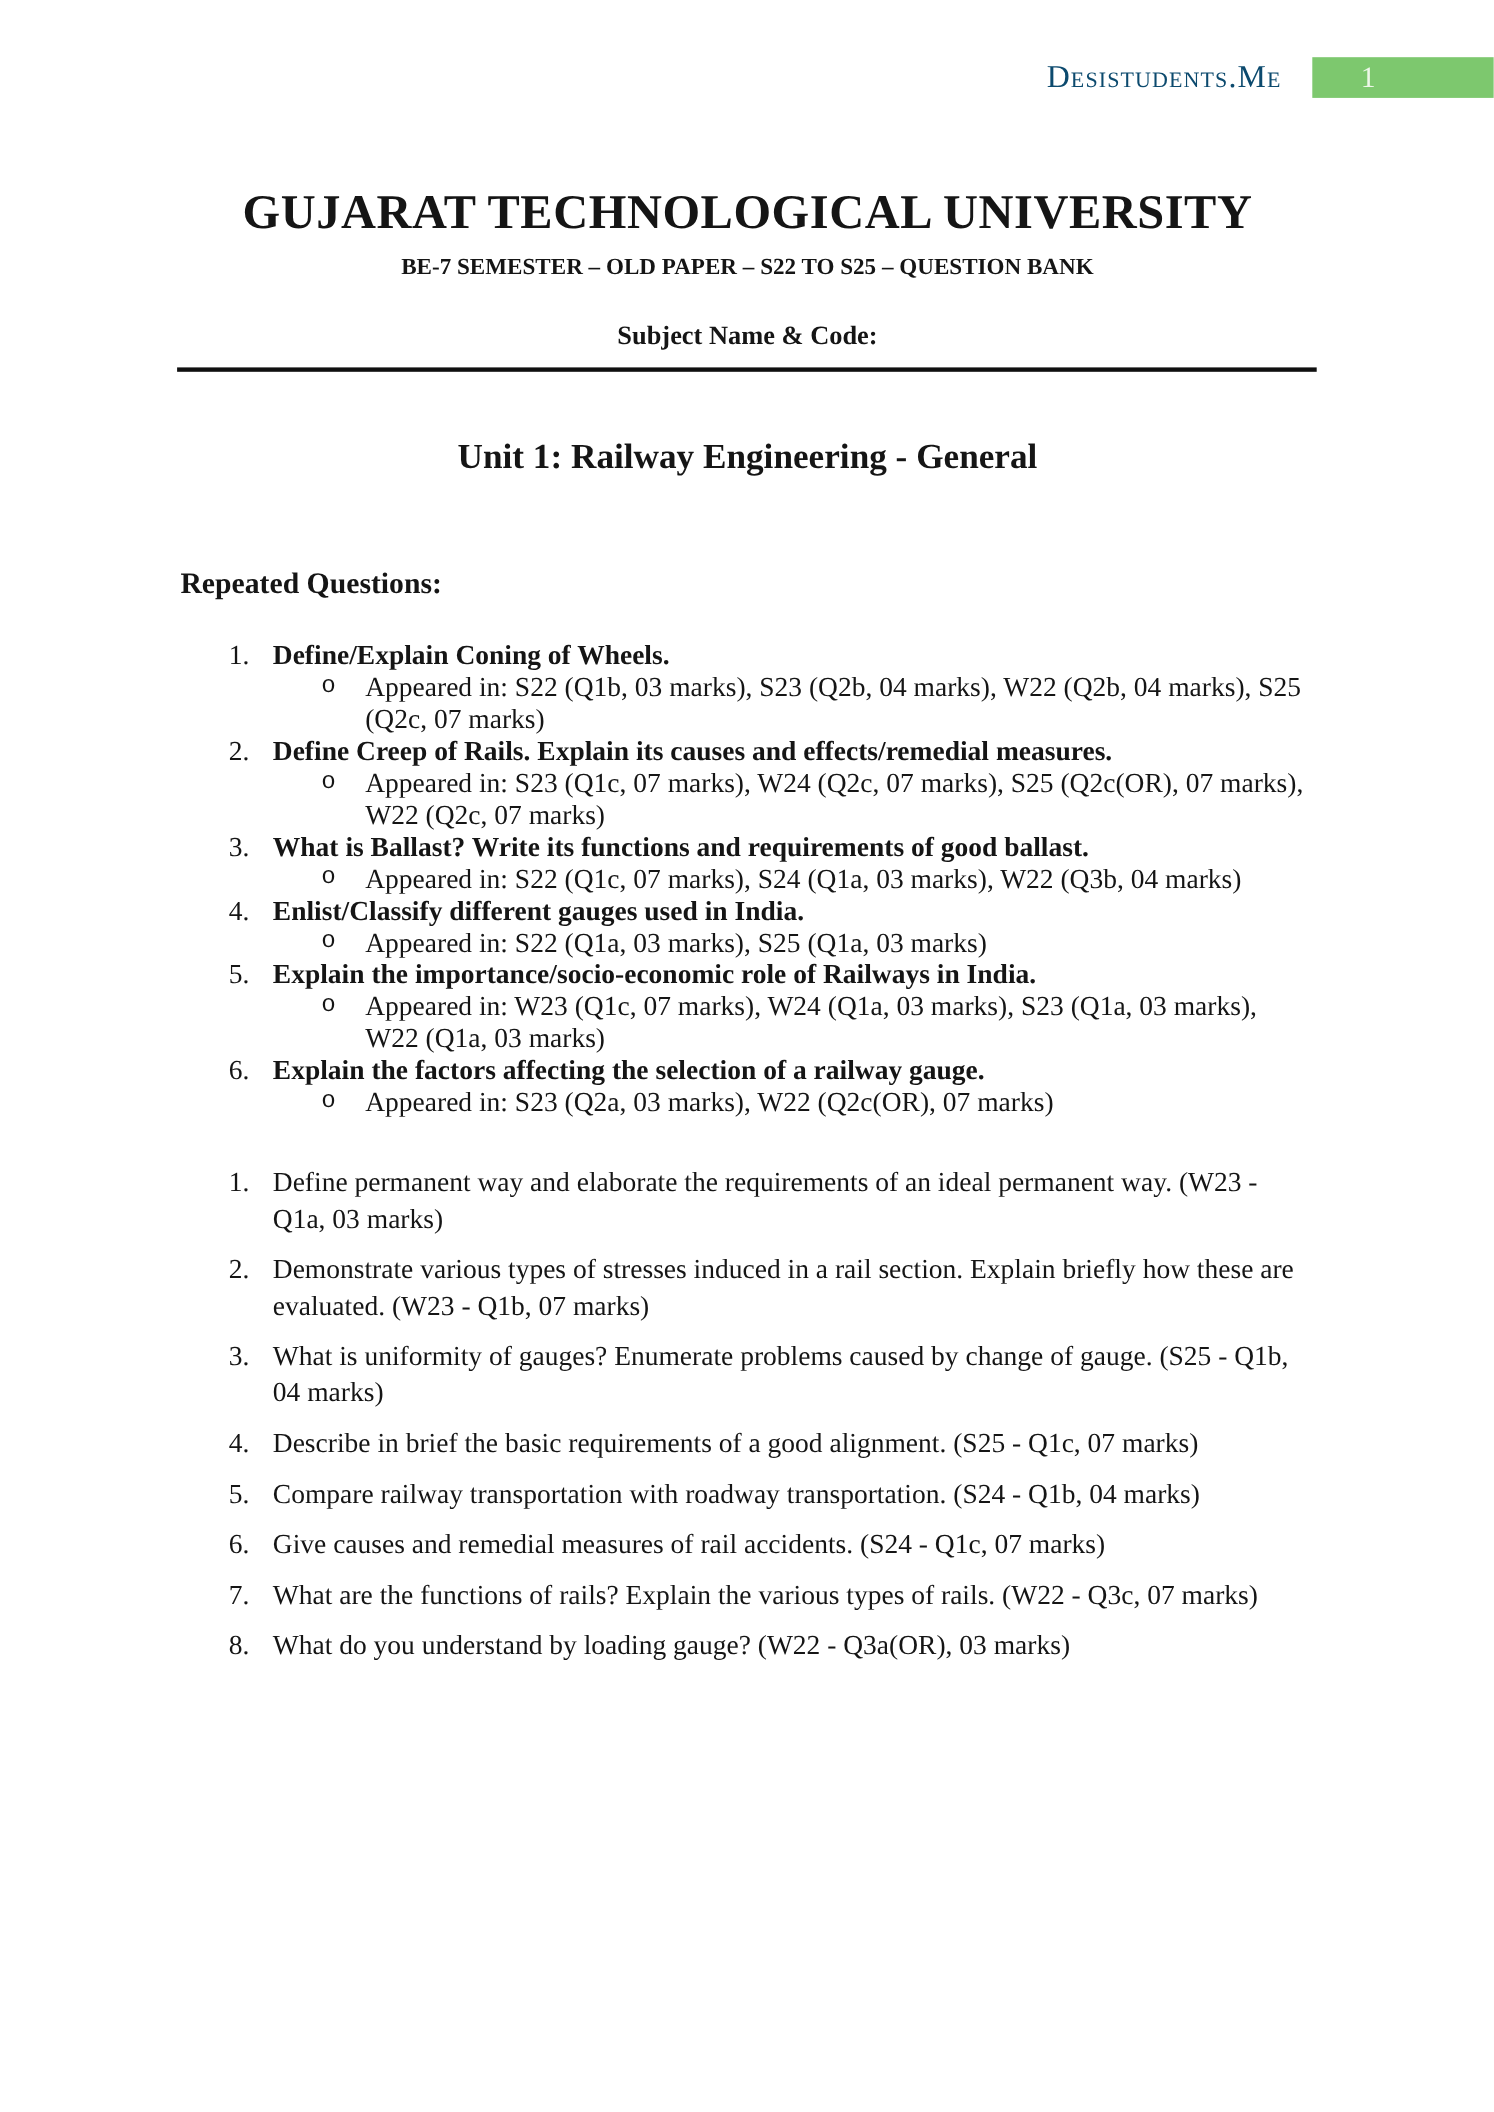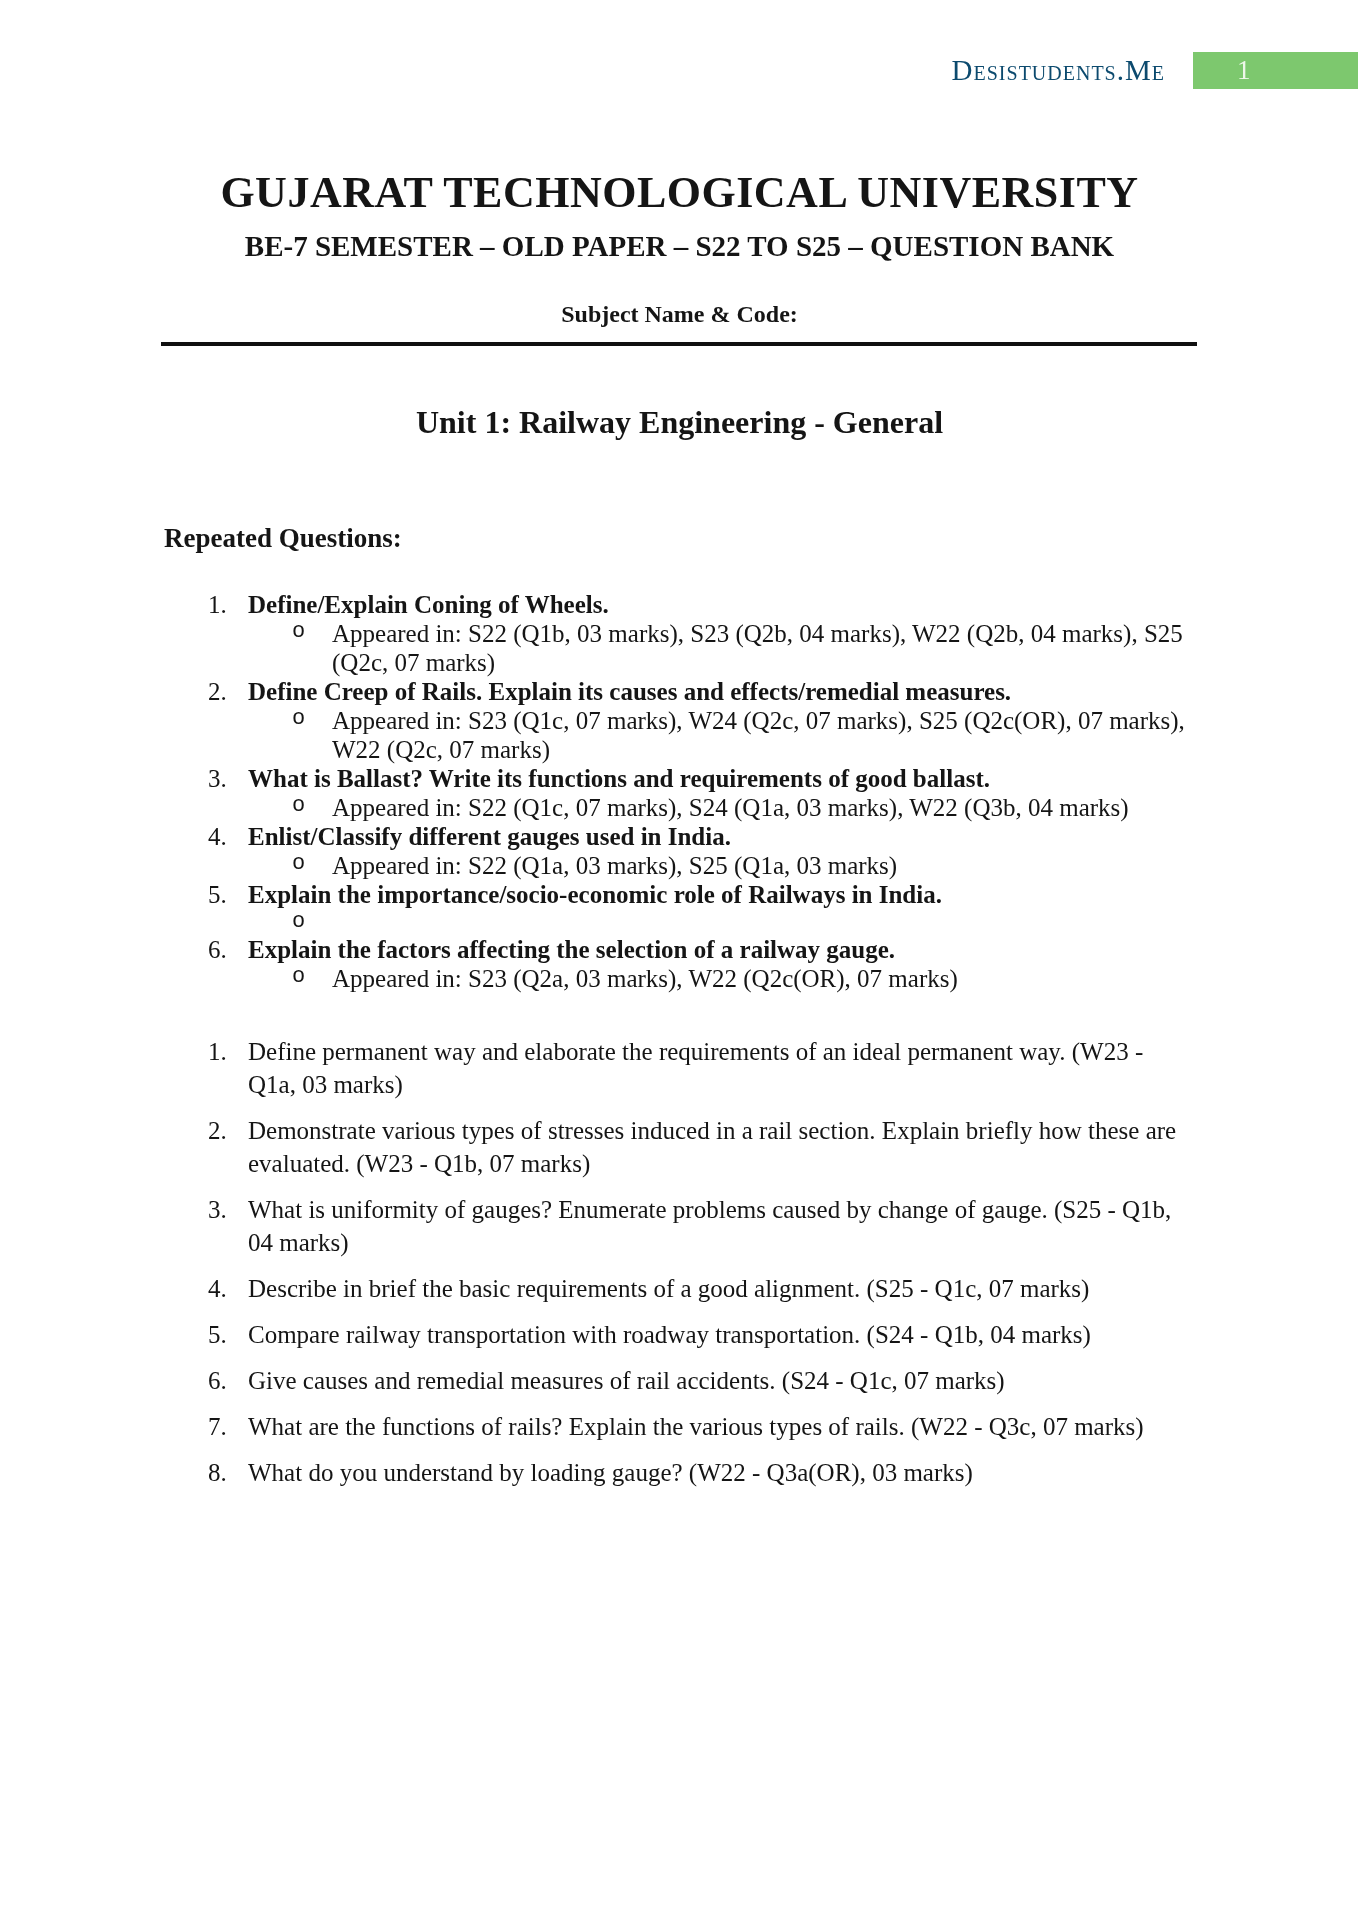--- a/index.html
+++ b/index.html
@@ -42,21 +42,21 @@
   .doc-title {
     margin-top: 78px;
     text-align: center;
     font-size: 44px;
     font-weight: bold;
     letter-spacing: 0.5px;
   }
   .doc-subtitle {
     margin-top: 12px;
     text-align: center;
-    font-size: 29px;
+    font-size: 21px;
     font-weight: bold;
   }
   .subject-label {
     margin-top: 38px;
     text-align: center;
     font-size: 24px;
     font-weight: bold;
   }
   .subject-name {
     margin-top: 44px;
@@ -156,20 +156,21 @@
       <span class="a-bullet">o</span>
       <div class="a-text">Appeared in: S22 (Q1a, 03 marks), S25 (Q1a, 03 marks)</div>
     </div>
 
     <div class="q-row">
       <span class="q-num">5.</span>
       <div class="q-text q-bold">Explain the importance/socio-economic role of Railways in India.</div>
     </div>
     <div class="a-row">
       <span class="a-bullet">o</span>
+      <div class="a-text">Appeared in: W23 (Q1c, 07 marks), W24 (Q1a, 03 marks), S23 (Q1a, 03 marks), W22 (Q1a, 03 marks)</div>
     </div>
 
     <div class="q-row">
       <span class="q-num">6.</span>
       <div class="q-text q-bold">Explain the factors affecting the selection of a railway gauge.</div>
     </div>
     <div class="a-row">
       <span class="a-bullet">o</span>
       <div class="a-text">Appeared in: S23 (Q2a, 03 marks), W22 (Q2c(OR), 07 marks)</div>
     </div>

